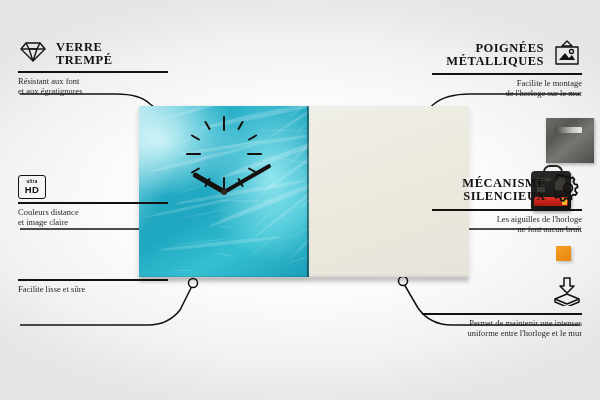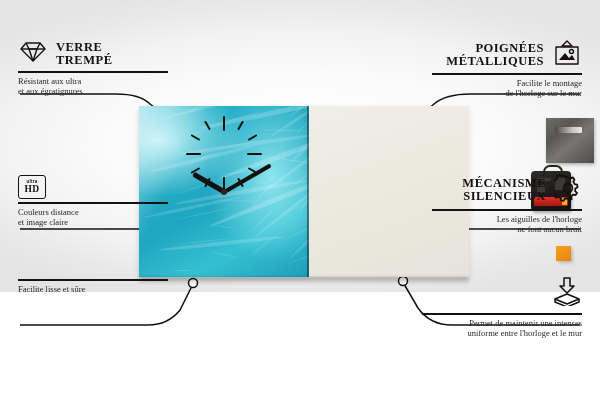--- a/index.html
+++ b/index.html
@@ -2,21 +2,21 @@
 <html><head>
 <meta charset="utf-8">
 <style>
   html,body{margin:0;padding:0;}
   body{
     width:600px;height:400px;overflow:hidden;
     font-family:"Liberation Serif", serif;
     background:#ffffff;
   }
   .stage{
-    position:relative;width:600px;height:292px;
+    position:relative;width:600px;height:400px;
     background:
       radial-gradient(ellipse 70% 55% at 50% 50%, #ffffff 0%, #fbfbfb 45%, #f2f2f2 72%, #e9e9e9 88%, #e4e4e4 100%);
   }
   
   .lines{position:absolute;left:0;top:0;width:600px;height:400px;}
   .lines path{fill:none;stroke:#14110f;stroke-width:1.5;}
   .lines circle{fill:#ffffff;stroke:#14110f;stroke-width:1.5;}
 
   
   .product{
@@ -117,21 +117,21 @@
     font-size:8.5px;line-height:10.5px;color:#2a2622;margin-top:3px;
     white-space:pre-line;
   }
   .callout.right .desc{text-align:right;}
   .ico{flex:0 0 auto;color:#14110f;display:block;}
 
   .hdbox{
     width:26px;height:22px;border:1.6px solid #14110f;border-radius:3px;
     display:flex;flex-direction:column;align-items:center;justify-content:center;line-height:1;
   }
-  .hdbox b{font-family:Liberation Serif, serif;font-size:9.5px;font-weight:700;letter-spacing:.3px;}
+  .hdbox b{font-family:Liberation Sans, sans-serif;font-size:9.5px;font-weight:700;letter-spacing:.3px;}
   .hdbox em{font-family:"Liberation Sans",sans-serif;font-size:4.5px;font-style:normal;font-weight:700;letter-spacing:.2px;margin-bottom:.5px;}
 </style>
 </head>
 <body>
 
 <div class="stage">
 
   <svg class="lines" viewBox="0 0 600 400">
     <path d="M20,94 H116 Q140,94 150,104 L177,124"></path>
     <circle cx="179" cy="126" r="4.5"></circle>
@@ -268,21 +268,21 @@
               <path d="M8 3 L11 9 L15 21"></path>
               <path d="M22 3 L19 9 L15 21"></path>
               <path d="M11 9 H19"></path>
             </g>
           </svg>
       </span>
       <span class="title">VERRE
 TREMPÉ</span>
     </div>
     <div class="rule" style="width:150px"></div>
-    <div class="desc">Résistant aux ultra
+    <div class="desc">Résistant aux font
 et aux égratignures</div>
   </div>
 
   <div class="callout left" style="left:18px;top:175px;width:150px;">
     <div class="head">
       <span class="ico hdbox">
         <em>ultra</em>
         <b>HD</b>
       </span>
     </div>

